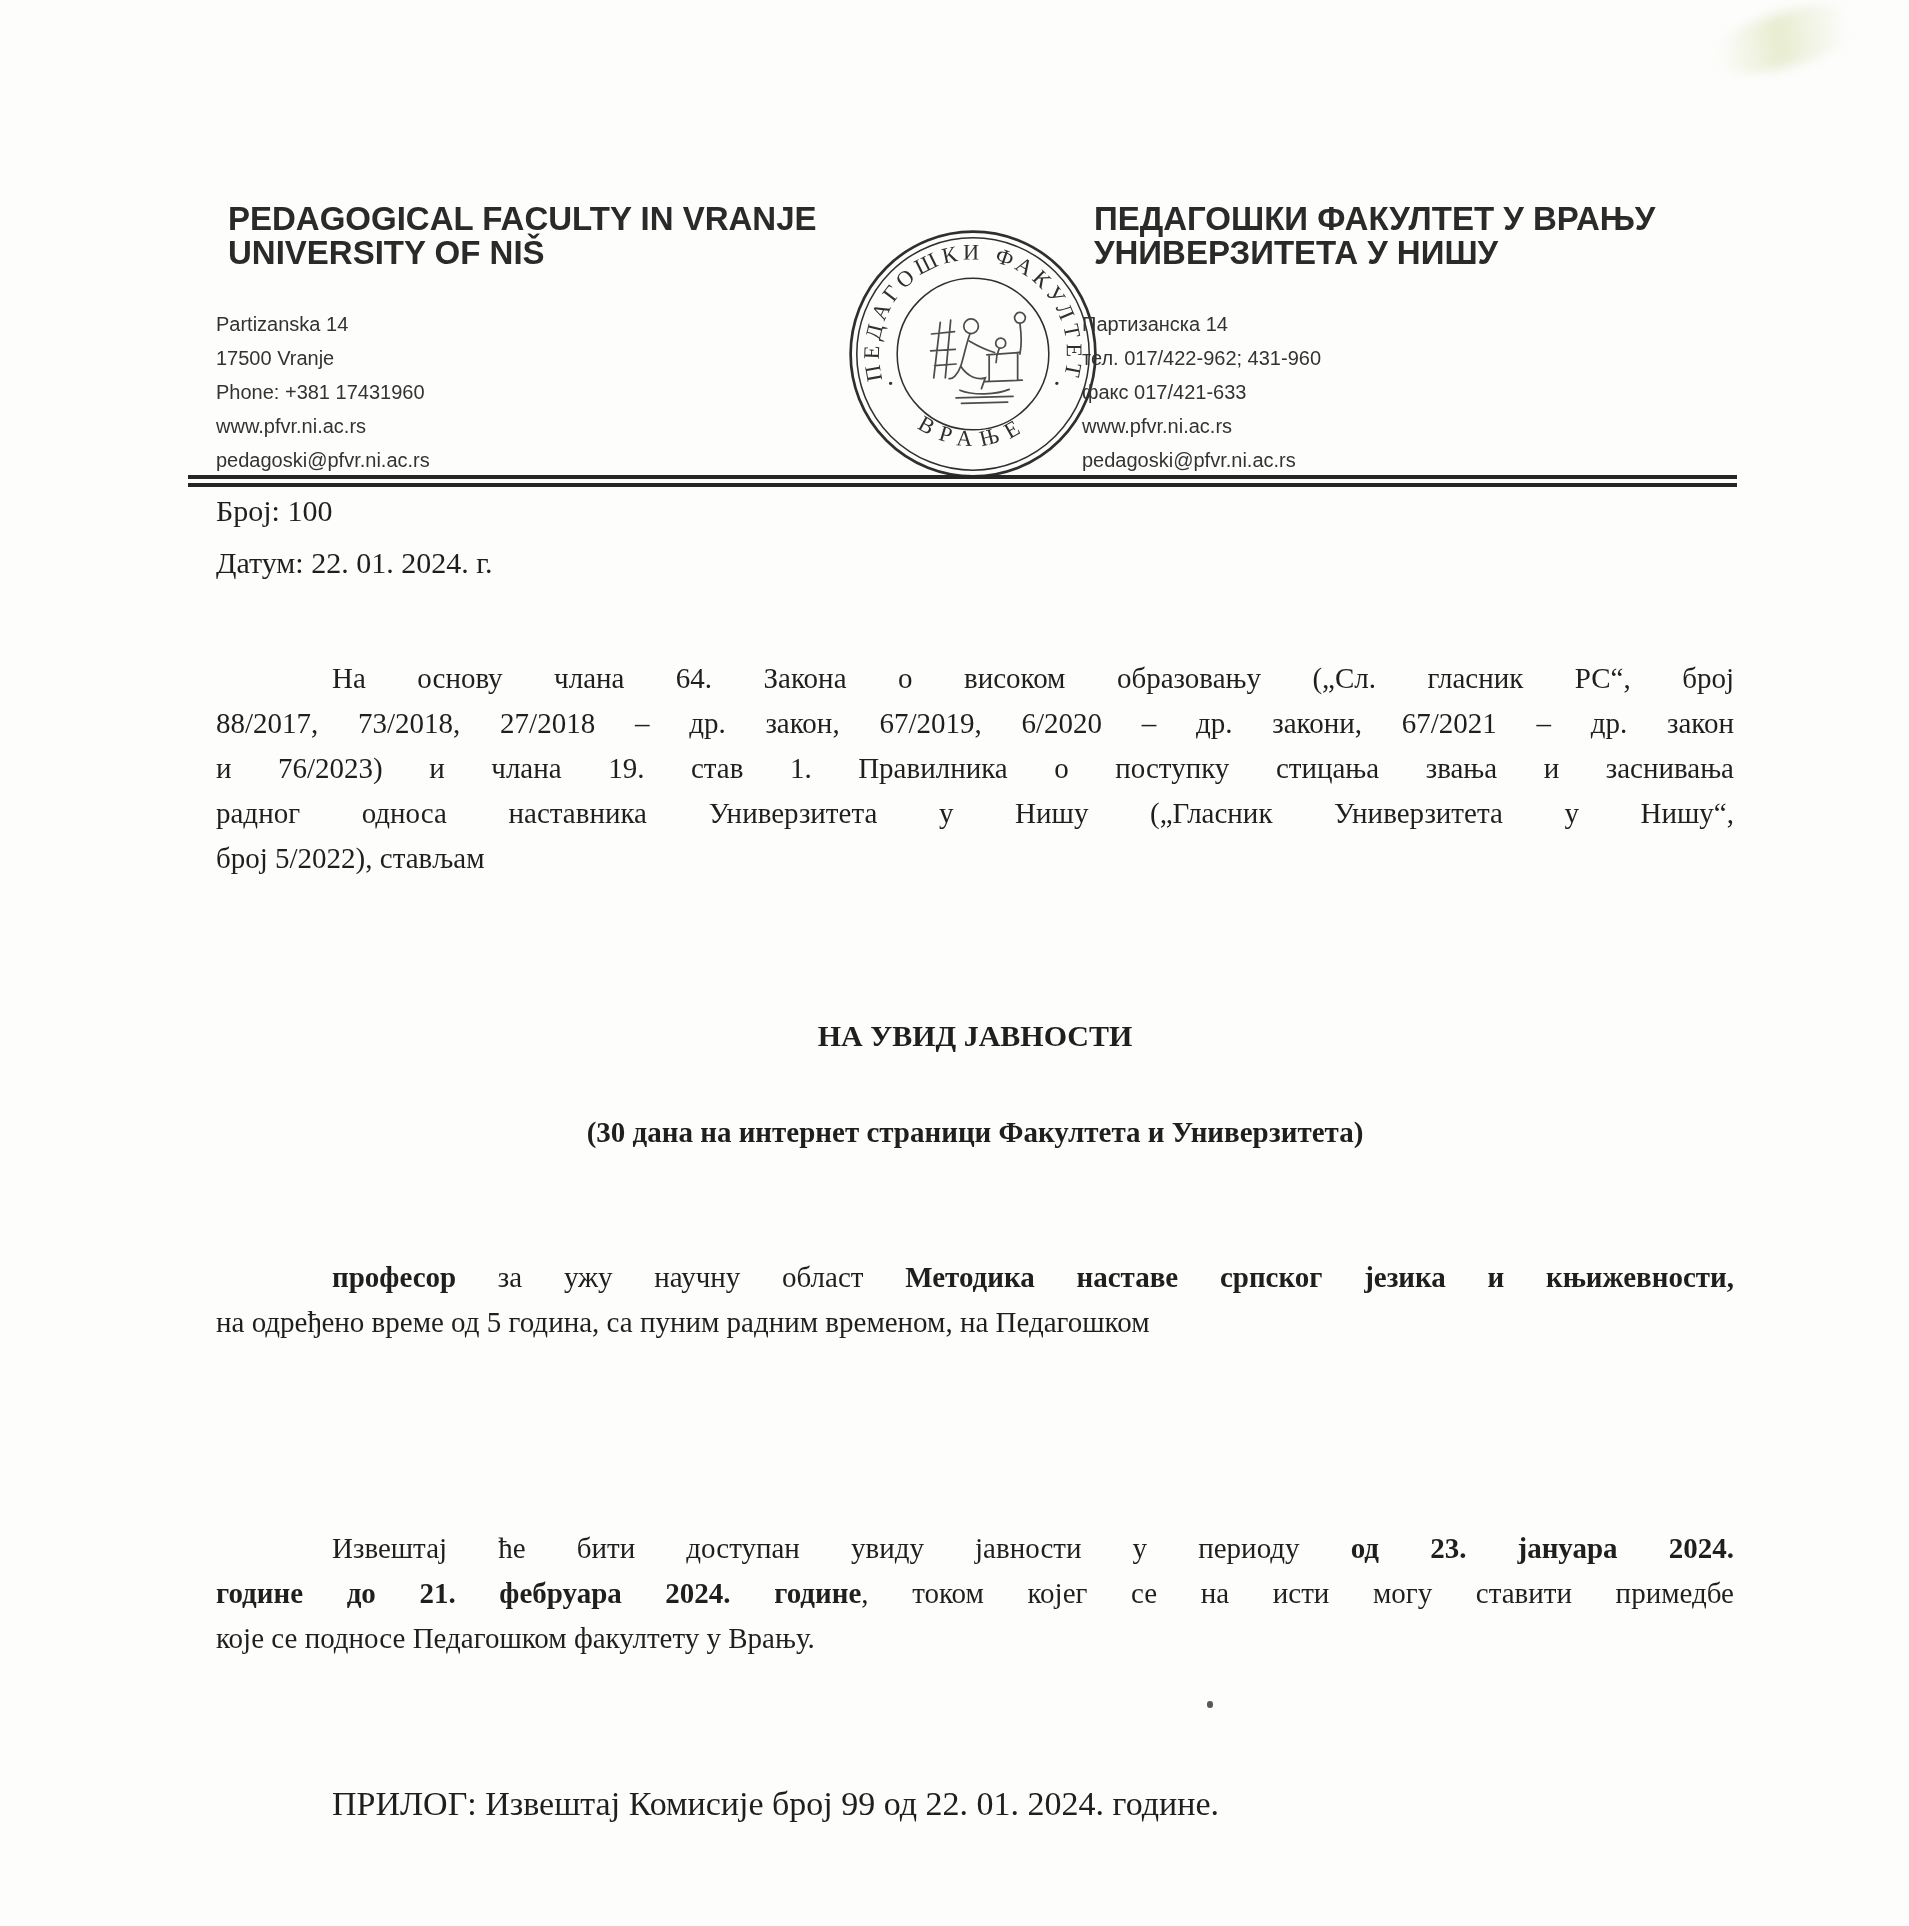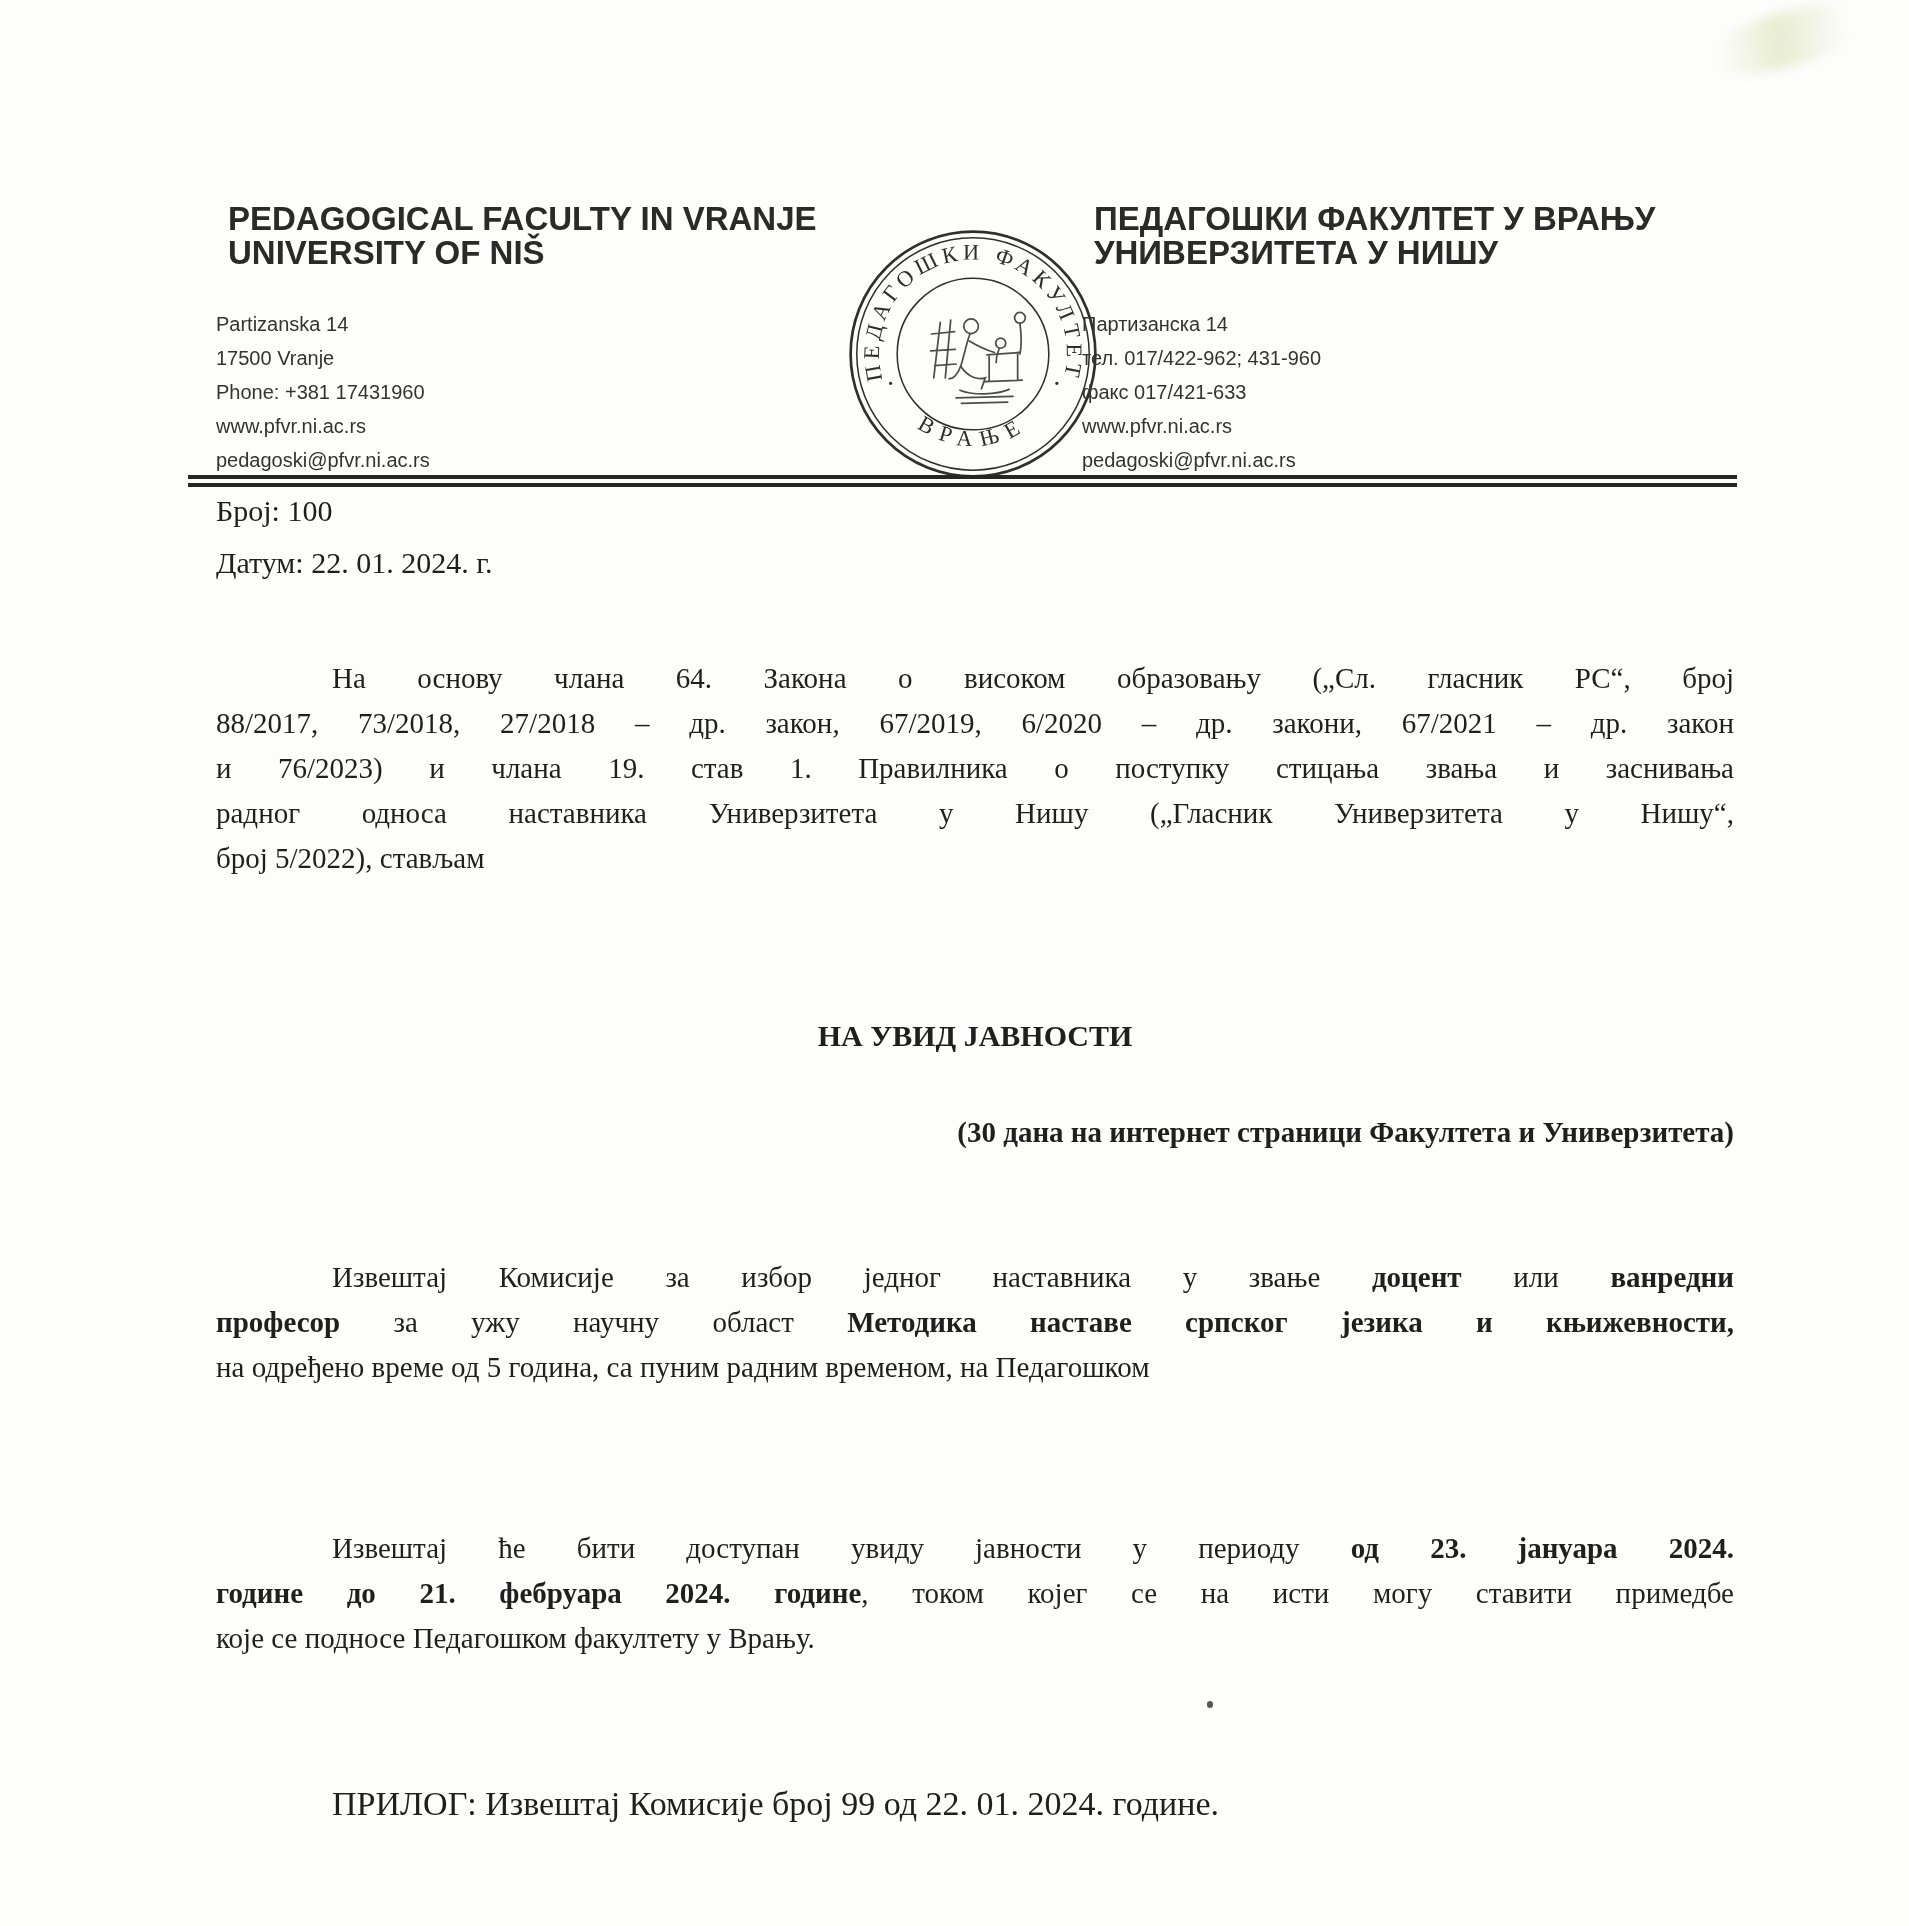--- a/index.html
+++ b/index.html
@@ -24,21 +24,21 @@
   .meta-date{top:546px;}
   
   .para{position:absolute;left:216px;width:1518px;font-size:29px;line-height:45px;}
   .para .line{text-align:justify;text-align-last:justify;}
   .para .line:last-child{text-align-last:auto;}
   .para .line:first-child{text-indent:116px;}
   .p1{top:656px;}
   .p2{top:1255px;}
   .p3{top:1526px;}
   .doc-heading{position:absolute;left:216px;width:1518px;top:1019px;text-align:center;font-size:30px;font-weight:bold;line-height:1.1;}
-  .doc-subheading{position:absolute;left:216px;width:1518px;top:1117px;text-align:right;font-size:29px;font-weight:bold;line-height:1.1;}
+  .doc-subheading{position:absolute;left:216px;width:1518px;top:1117px;text-align:center;font-size:29px;font-weight:bold;line-height:1.1;}
   .attachment{position:absolute;left:216px;width:1518px;top:1781px;font-size:34px;line-height:45px;text-indent:116px;}
   .ink-dot{position:absolute;left:1207px;top:1701px;width:5.8px;height:6.5px;border-radius:50%;background:#3c3c3c;opacity:.85;}
   .smudge{position:absolute;left:1703px;top:11.6px;width:169px;height:54px;
     background:linear-gradient(100deg,rgba(225,230,195,0) 10%,rgba(213,222,172,.55) 45%,rgba(225,230,195,0) 85%);
     border-radius:50%;filter:blur(5.4px);transform:rotate(-16deg);}
 </style>
 </head>
 <body>
 
 <div class="page">
@@ -116,21 +116,20 @@
       <div class="line"><span>88/2017, 73/2018, 27/2018 – др. закон, 67/2019, 6/2020 – др. закони, 67/2021 – др. закон</span></div>
       <div class="line"><span>и 76/2023) и члана 19. став 1. Правилника о поступку стицања звања и заснивања</span></div>
       <div class="line"><span>радног односа наставника Универзитета у Нишу („Гласник Универзитета у Нишу“,</span></div>
       <div class="line"><span>број 5/2022), стављам</span></div>
     </div>
 
   <div class="doc-heading">НА УВИД ЈАВНОСТИ</div>
   <div class="doc-subheading">(30 дана на интернет страници Факултета и Универзитета)</div>
 
   <div class="para p2">
-      <div class="line"><span>Извештај Комисије за избор једног наставника у звање </span><b>доцент</b><span> или </span><b>ванредни</b></div>
       <div class="line"><b>професор</b><span> за ужу научну област </span><b>Методика наставе српског језика и књижевности,</b></div>
       <div class="line"><span>на одређено време од 5 година, са пуним радним временом, на Педагошком</span></div>
     </div>
   <div class="para p3">
       <div class="line"><span>Извештај ће бити доступан увиду јавности у периоду </span><b>од 23. јануара 2024.</b></div>
       <div class="line"><b>године до 21. фебруара 2024. године</b><span>, током којег се на исти могу ставити примедбе</span></div>
       <div class="line"><span>које се подносе Педагошком факултету у Врању.</span></div>
     </div>
 
   <div class="ink-dot"></div>

